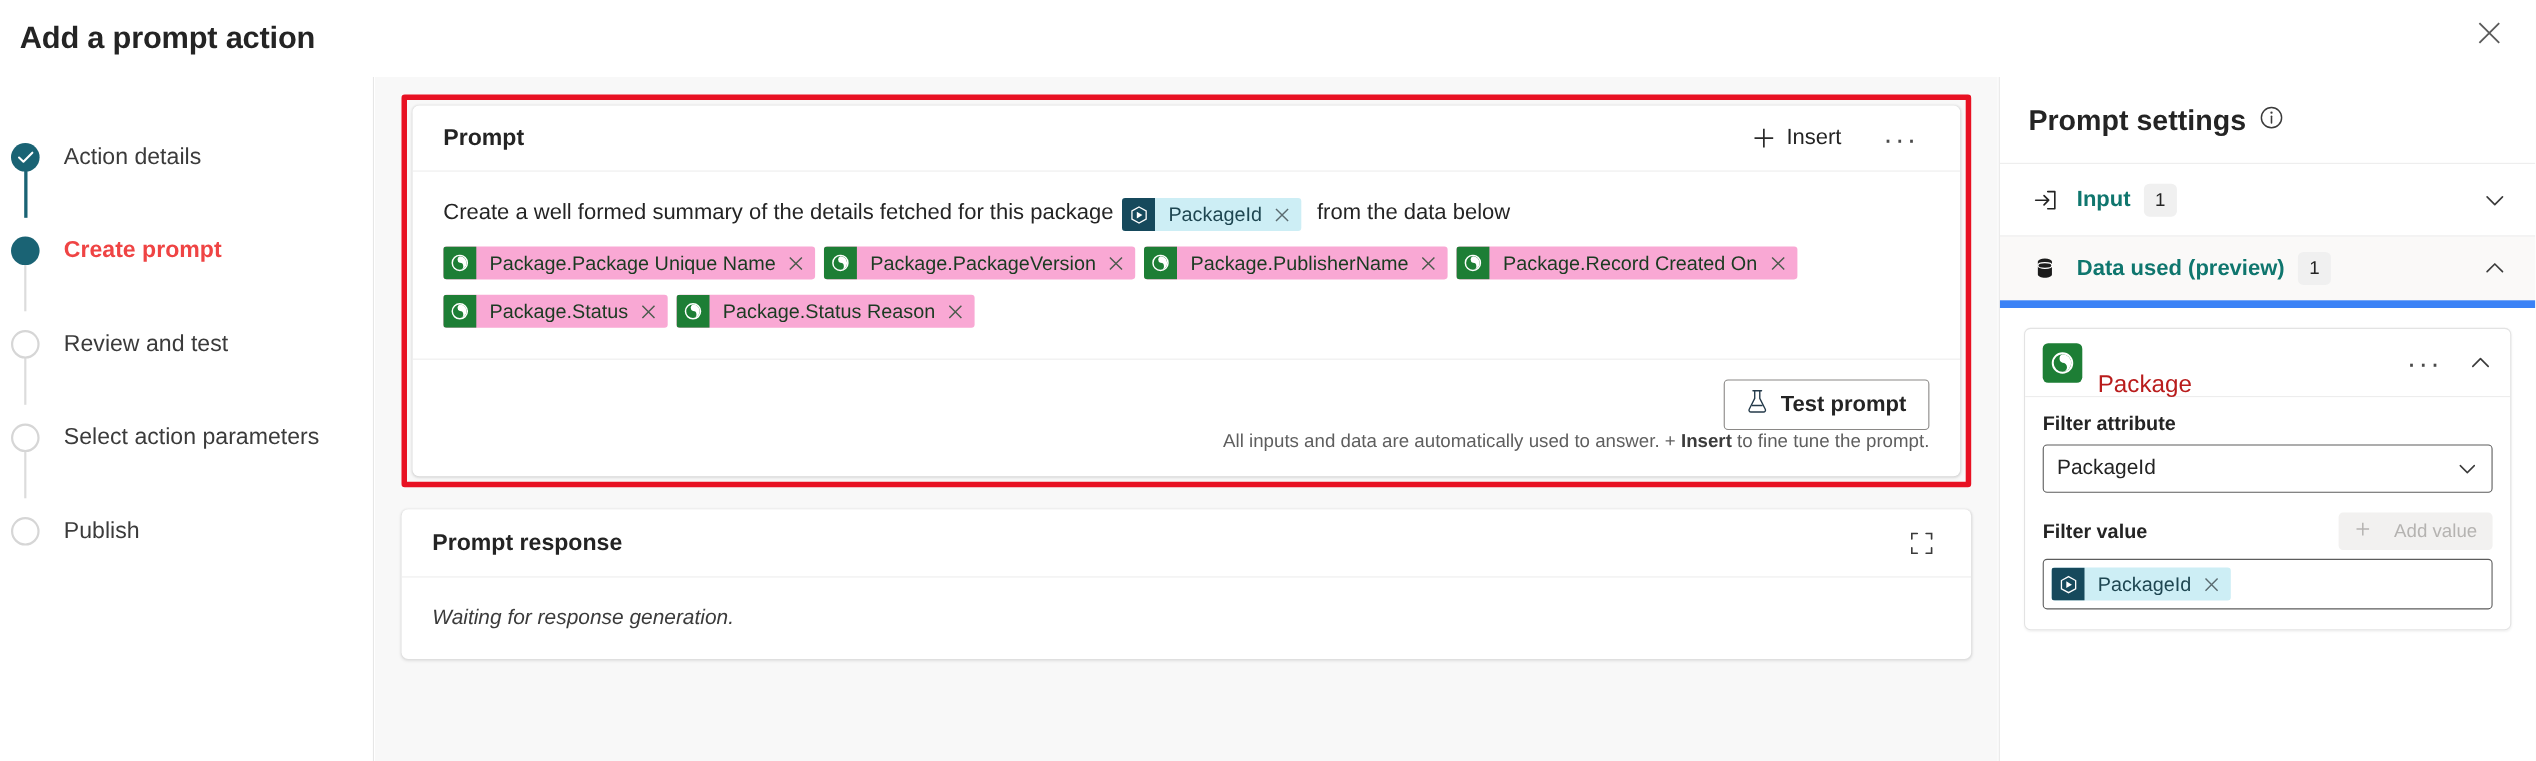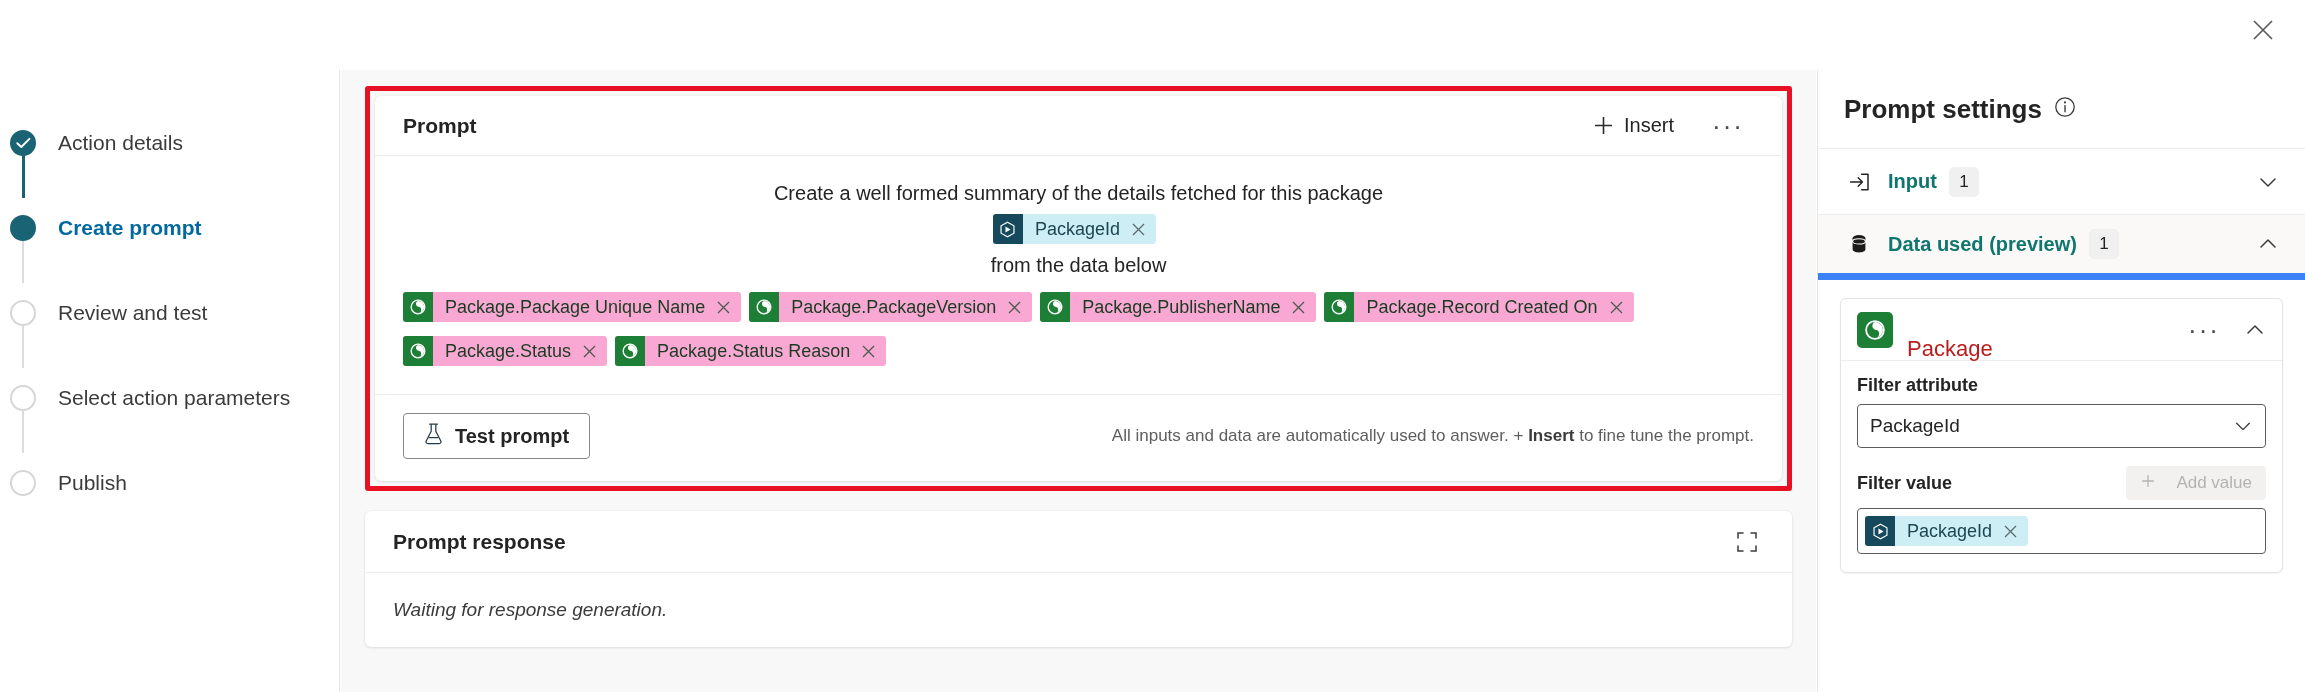--- a/index.html
+++ b/index.html
@@ -54,21 +54,21 @@
     background:#ffffff;
     flex: 0 0 26px;
   }
   .step-marker.done { background:#1a6374; border:none; }
   .step-marker.current { background:#1a6374; border:none; }
   .step-marker.todo { background:#ffffff; border: 2px solid #d6d6d6; }
   .step-marker.done svg { display:block; }
   .step-label {
     margin-left: 22px; font-size: 21px; color:#3b3b3b; white-space:nowrap;
   }
-  .step-label.current { font-weight: 700; color:#0369a1; }
+  .step-label.current { font-weight: 700; color:#ef4444; }
   .connector {
     position:absolute; left: 22px; width: 2px; z-index:1;
   }
   .connector.active { background:#1a6374; width:3px; left:21.5px; }
   .connector.inactive { background:#dcdcdc; }
 
   
   .main {
     position:absolute; left:341px; top:70px; width:1475px; height:622px;
     background:#f8f8f8;
@@ -107,22 +107,22 @@
   }
   .ellipsis-btn span {
     font-size: 26px; line-height: 10px; color:#4a4a4a; letter-spacing:2px;
   }
 
   .prompt-body {
     padding: 20px 28px 24px 28px;
     border-bottom: 1px solid #ededed;
   }
   .prompt-line {
-    display:flex; align-items:center; flex-wrap:wrap;
-    font-size: 20px; color:#242424; line-height: 34px; flex-direction: column;
+    display:flex; align-items:flex-start; flex-wrap:wrap;
+    font-size: 20px; color:#242424; line-height: 34px;
   }
   .prompt-text { white-space: pre; }
 
   
   .chip {
     display:inline-flex; align-items:center;
     height: 30px;
     border-radius: 3px;
     overflow:hidden;
     margin: 4px 8px 4px 0;
@@ -142,22 +142,23 @@
   .chip.blue { background:#cdeef5; }
   .chip.blue .chip-icon { background:#16495c; }
   .chip.blue .chip-label { color:#1e4651; }
   .chip.green { background:#f9a8d4; }
   .chip.green .chip-icon { background:#1d7e35; }
   .chip.green .chip-label { color:#1a3a21; }
 
   .chip-row { display:flex; flex-wrap:wrap; margin-top:6px; }
 
   .prompt-foot {
-    display:flex; align-items:center;
+    display:flex; align-items:flex-end;
     padding: 18px 28px 22px 28px;
+    flex-direction: column;
   }
   .test-btn {
     display:flex; align-items:center; gap:12px;
     border: 1px solid #8a8886;
     border-radius: 4px;
     height: 46px; padding: 0 20px;
     background:#ffffff; cursor:pointer;
     font-size: 20px; font-weight: 600; color:#242424;
   }
   .foot-hint {
@@ -246,20 +247,21 @@
     display:flex; align-items:center; padding: 0 7px;
     background:#fff;
   }
 </style>
 </head>
 <body>
 
 <div class="app">
 
   <div class="titlebar">
+    <div class="titlebar-title">Add a prompt action</div>
     <div class="close-btn">
       <svg width="22" height="22" viewBox="0 0 22 22" aria-hidden="true">
         <path d="M2 2 L20 20 M20 2 L2 20" stroke="#5b5b5b" stroke-width="1.7" fill="none"></path>
       </svg>
     </div>
   </div>
 
   <div class="wizard">
 
     <div class="connector active" style="top:71px;height:57px;"></div>

